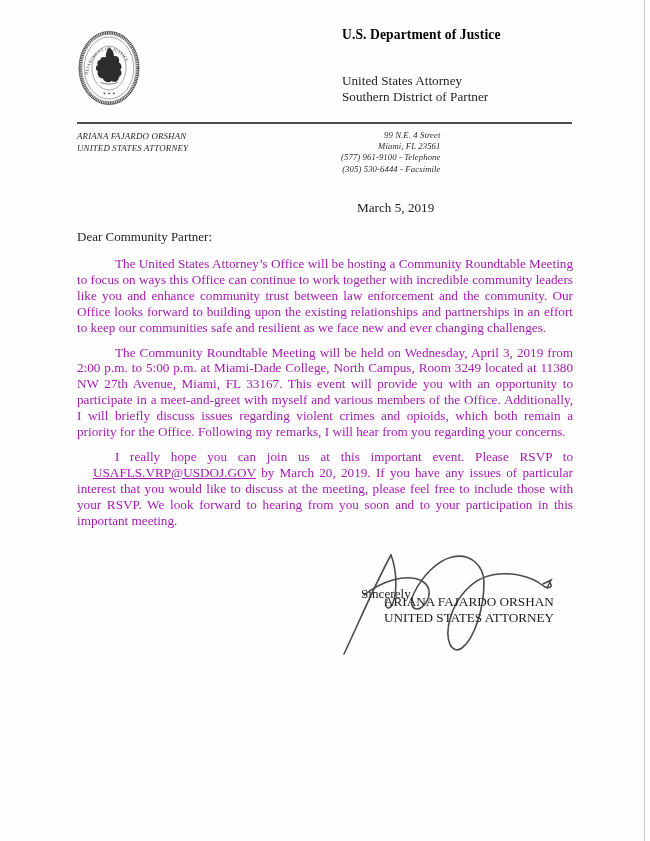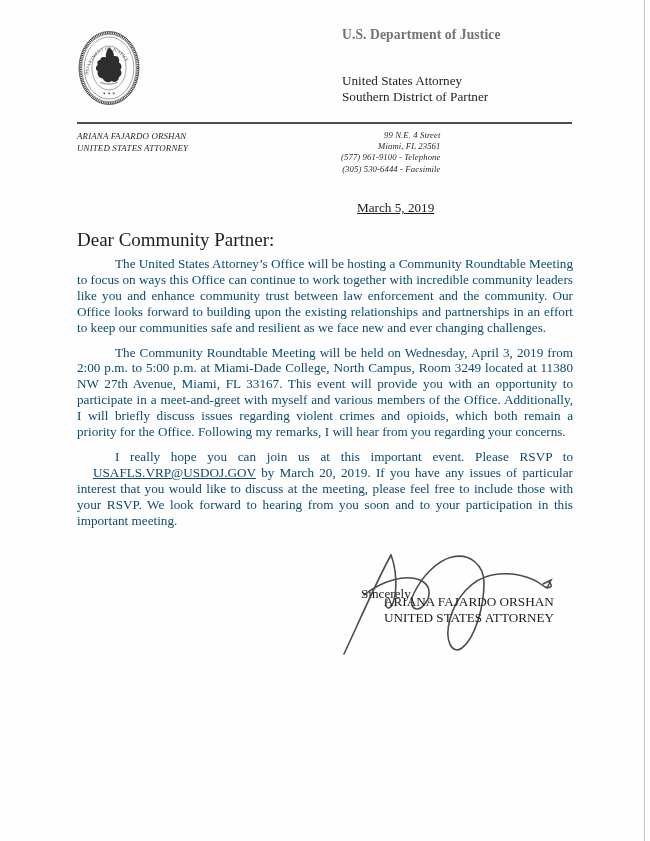--- a/index.html
+++ b/index.html
@@ -3,34 +3,34 @@
 <meta charset="utf-8">
 <style>
   html,body{margin:0;padding:0;background:#ffffff;}
   .page{position:relative;width:650px;height:841px;background:#fefefe;
         font-family:"Liberation Serif", serif;color:#1d1d1f;overflow:hidden;}
   .scan-edge{position:absolute;left:644px;top:0;width:1px;height:841px;background:#c7c7c7;}
 
   .seal{position:absolute;left:78px;top:30px;width:62px;height:76px;}
 
   .hdr{position:absolute;left:342px;top:27px;}
-  .agency{font-weight:bold;font-size:13.6px;letter-spacing:.1px;color:#737373;text-align:center;}
+  .agency{font-weight:bold;font-size:13.6px;letter-spacing:.1px;color:#000000;text-align:center;}
   .office{margin-top:30px;font-size:13.2px;line-height:15.6px;color:#1f1f1f;}
 
   .rule{position:absolute;left:77px;top:122px;width:495px;height:2px;background:#4e4e4e;}
 
   .lh{font-style:italic;color:#2a2a2a;}
   .lh-left{position:absolute;left:77px;top:130px;font-size:8.9px;line-height:12px;letter-spacing:.15px;}
   .lh-right{position:absolute;left:341px;top:130px;font-size:8.7px;line-height:11.2px;letter-spacing:.1px;text-align:right;}
 
-  .date{position:absolute;left:357px;top:200px;font-size:13.2px;text-decoration:underline;}
-  .salutation{position:absolute;left:77px;top:229px;font-size:19px;}
+  .date{position:absolute;left:357px;top:200px;font-size:13.2px;}
+  .salutation{position:absolute;left:77px;top:229px;font-size:13px;}
 
   .body{position:absolute;left:77px;top:256px;width:496px;font-size:13.2px;
-        line-height:15.9px;text-align:justify;color:#0c4a6e;}
+        line-height:15.9px;text-align:justify;color:#a21caf;}
   .body p{margin:0 0 9px 0;text-indent:38px;}
   .body .b{font-weight:normal;}
   .body .u{text-decoration:underline;margin-left:16px;}
 
   .closing{position:absolute;left:361px;top:542px;font-size:13.2px;margin-top:44px;}
   .sig{position:absolute;left:334px;top:549px;width:235px;height:112px;}
   .sigblock{position:absolute;left:384px;top:594px;font-size:13.2px;line-height:16.2px;color:#1c1c1e;}
 </style>
 </head>
 <body>

